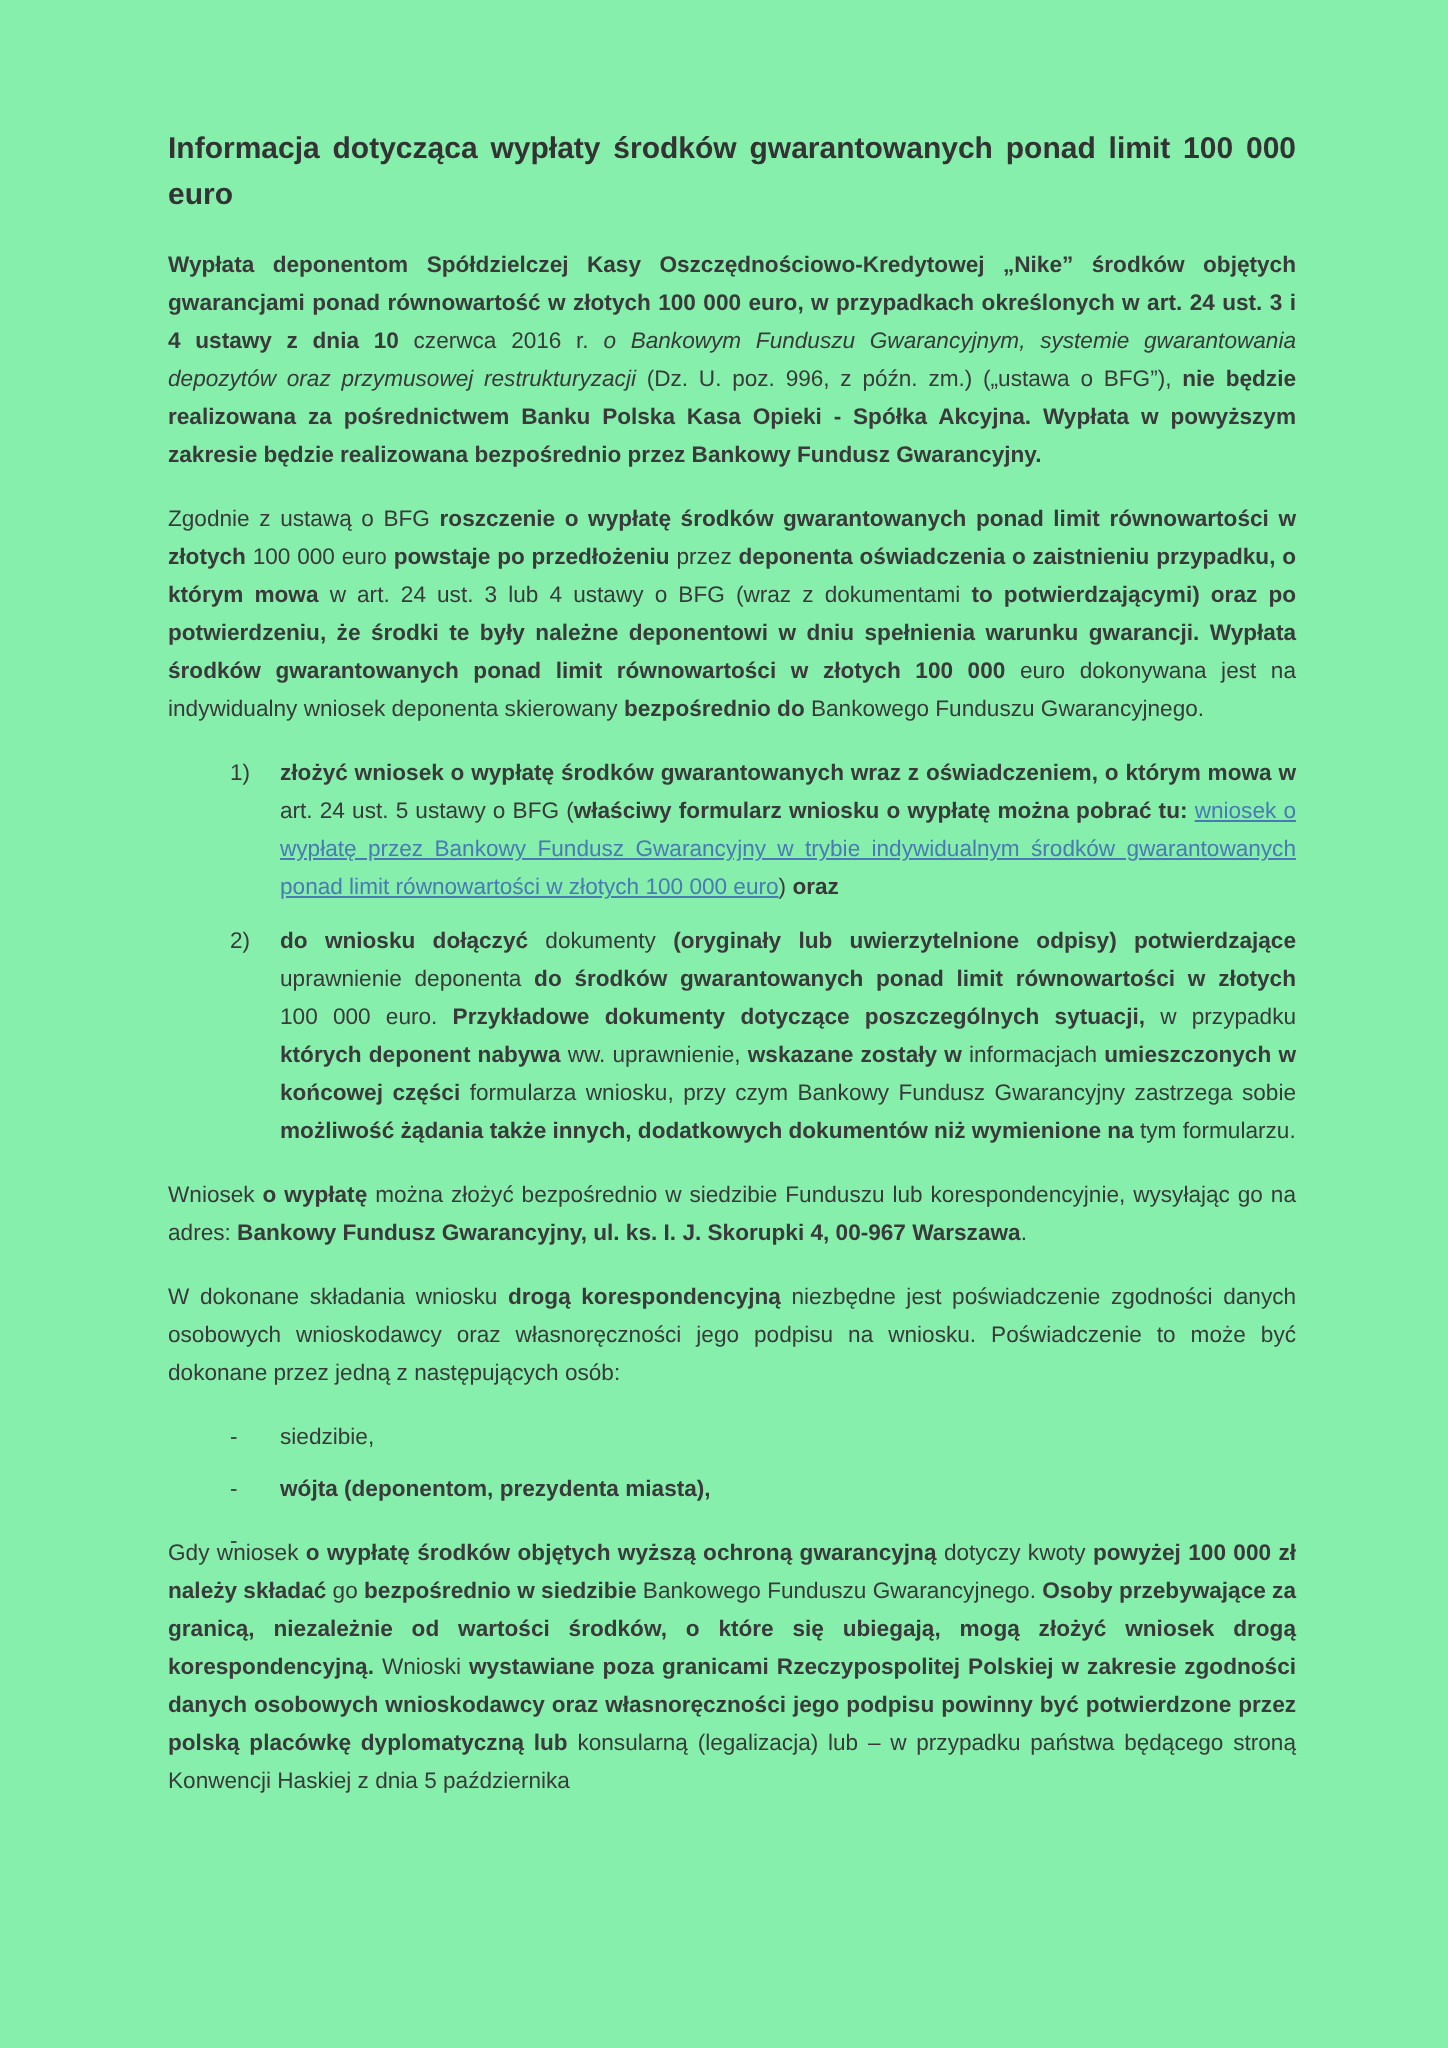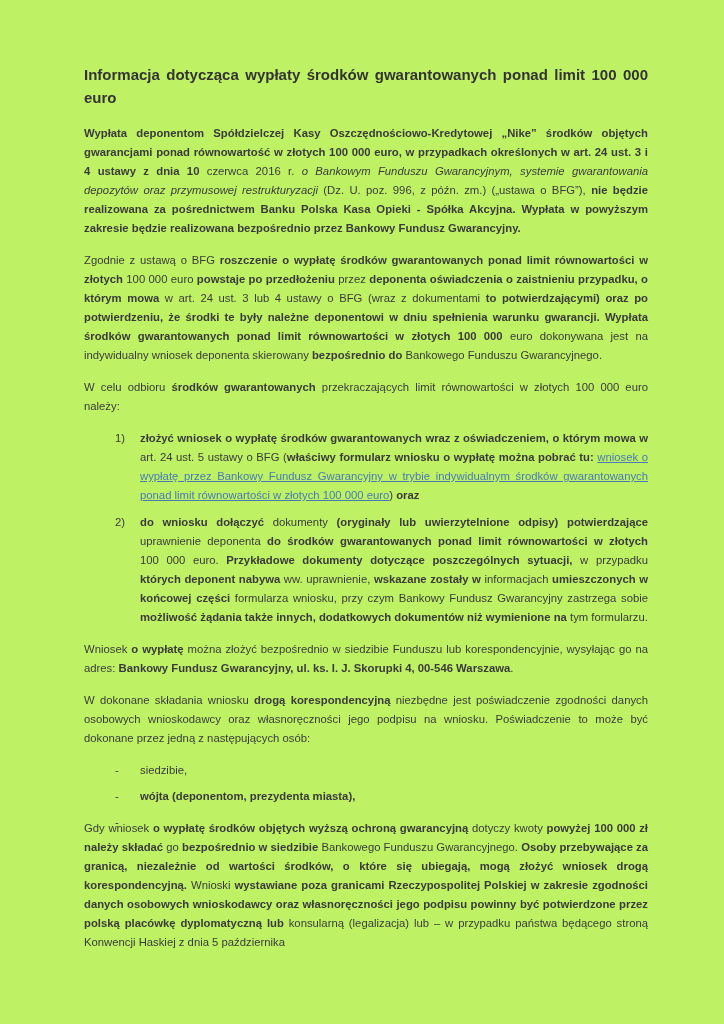--- a/index.html
+++ b/index.html
@@ -46,31 +46,30 @@
   .i { font-style: italic; }
   .doc-link {
     color: var(--link-color, #4a7ab5);
     text-decoration: underline;
     cursor: pointer;
   }
 </style>
 </head>
 <body>
 
-<div class="page" style="background: #bef264; color: rgb(58, 58, 58);">
+<div class="page" style="background: #86efac; color: rgb(58, 58, 58);">
   <div>
       <h1 class="doc-title"><span class="b">Informacja dotycząca wypłaty środków gwarantowanych ponad limit 100&nbsp;000 euro</span></h1>
       <p class="doc-p"><span class="b">Wypłata deponentom Spółdzielczej Kasy Oszczędnościowo-Kredytowej „Nike” środków objętych gwarancjami ponad równowartość w złotych 100&nbsp;000 euro, w przypadkach określonych w art. 24 ust. 3 i 4 ustawy z dnia 10 </span><span>czerwca 2016 r. </span><span class="i">o Bankowym Funduszu Gwarancyjnym, systemie gwarantowania depozytów oraz przymusowej restrukturyzacji </span><span>(Dz. U. poz. 996, z późn. zm.) („ustawa o BFG”), </span><span class="b">nie będzie realizowana za pośrednictwem Banku Polska Kasa Opieki - Spółka Akcyjna. Wypłata w powyższym zakresie będzie realizowana bezpośrednio przez Bankowy Fundusz Gwarancyjny.</span></p>
       <p class="doc-p"><span>Zgodnie z ustawą o BFG </span><span class="b">roszczenie o wypłatę środków gwarantowanych ponad limit równowartości w złotych </span><span>100&nbsp;000 euro </span><span class="b">powstaje po przedłożeniu </span><span>przez </span><span class="b">deponenta oświadczenia o zaistnieniu przypadku, o którym mowa </span><span>w art. 24 ust. 3 lub 4 ustawy o BFG (wraz z dokumentami </span><span class="b">to potwierdzającymi) oraz po potwierdzeniu, że środki te były należne deponentowi w dniu spełnienia warunku gwarancji. Wypłata środków gwarantowanych ponad limit równowartości w złotych 100&nbsp;000 </span><span>euro dokonywana jest na indywidualny wniosek deponenta skierowany </span><span class="b">bezpośrednio do </span><span>Bankowego Funduszu Gwarancyjnego.</span></p>
-      <p class="doc-p"><span>W celu odbioru </span><span class="b">środków gwarantowanych </span><span>przekraczających limit równowartości w złotych 100&nbsp;000 euro należy:</span></p>
       <div class="doc-ol">
         <div class="doc-li"><span class="doc-marker">1)</span><span><span class="b">złożyć wniosek o wypłatę środków gwarantowanych wraz z oświadczeniem, o którym mowa w </span><span>art. 24 ust. 5 ustawy o BFG (</span><span class="b">właściwy formularz wniosku o wypłatę można pobrać tu: </span><a href="#" class="doc-link">wniosek o wypłatę przez Bankowy Fundusz Gwarancyjny w trybie indywidualnym środków gwarantowanych ponad limit równowartości w złotych 100&nbsp;000 euro</a><span>) </span><span class="b">oraz</span></span></div>
         <div class="doc-li"><span class="doc-marker">2)</span><span><span class="b">do wniosku dołączyć </span><span>dokumenty </span><span class="b">(oryginały lub uwierzytelnione odpisy) potwierdzające </span><span>uprawnienie deponenta </span><span class="b">do środków gwarantowanych ponad limit równowartości w złotych </span><span>100&nbsp;000 euro. </span><span class="b">Przykładowe dokumenty dotyczące poszczególnych sytuacji, </span><span>w przypadku </span><span class="b">których deponent nabywa </span><span>ww. uprawnienie, </span><span class="b">wskazane zostały w </span><span>informacjach </span><span class="b">umieszczonych w końcowej części </span><span>formularza wniosku, przy czym Bankowy Fundusz Gwarancyjny zastrzega sobie </span><span class="b">możliwość żądania także innych, dodatkowych dokumentów niż wymienione na </span><span>tym formularzu.</span></span></div>
       </div>
-      <p class="doc-p"><span>Wniosek </span><span class="b">o wypłatę </span><span>można złożyć bezpośrednio w siedzibie Funduszu lub korespondencyjnie, wysyłając go na adres: </span><span class="b">Bankowy Fundusz Gwarancyjny, ul. ks. I. J. Skorupki 4, 00-546 Warszawa</span><span>.</span></p>
+      <p class="doc-p"><span>Wniosek </span><span class="b">o wypłatę </span><span>można złożyć bezpośrednio w siedzibie Funduszu lub korespondencyjnie, wysyłając go na adres: </span><span class="b">Bankowy Fundusz Gwarancyjny, ul. ks. I. J. Skorupki 4, 00-967 Warszawa</span><span>.</span></p>
       <p class="doc-p"><span>W dokonane składania wniosku </span><span class="b">drogą korespondencyjną </span><span>niezbędne jest poświadczenie zgodności danych osobowych wnioskodawcy oraz własnoręczności jego podpisu na wniosku. Poświadczenie to może być dokonane przez jedną z następujących osób:</span></p>
       <div class="doc-ul">
         <div class="doc-li"><span class="doc-marker">-</span><span><span>siedzibie,</span></span></div>
         <div class="doc-li"><span class="doc-marker">-</span><span><span class="b">wójta (deponentom, prezydenta miasta),</span></span></div>
         <div class="doc-li"><span class="doc-marker">-</span></div>
       </div>
       <p class="doc-p"><span>Gdy wniosek </span><span class="b">o wypłatę środków objętych wyższą ochroną gwarancyjną </span><span>dotyczy kwoty </span><span class="b">powyżej 100&nbsp;000 zł należy składać </span><span>go </span><span class="b">bezpośrednio w siedzibie </span><span>Bankowego Funduszu Gwarancyjnego. </span><span class="b">Osoby przebywające za granicą, niezależnie od wartości środków, o które się ubiegają, mogą złożyć wniosek drogą korespondencyjną. </span><span>Wnioski </span><span class="b">wystawiane poza granicami Rzeczypospolitej Polskiej w zakresie zgodności danych osobowych wnioskodawcy oraz własnoręczności jego podpisu powinny być potwierdzone przez polską placówkę dyplomatyczną lub </span><span>konsularną (legalizacja) lub – w przypadku państwa będącego stroną Konwencji Haskiej z dnia 5 października</span></p>
     </div>
 </div>
 

